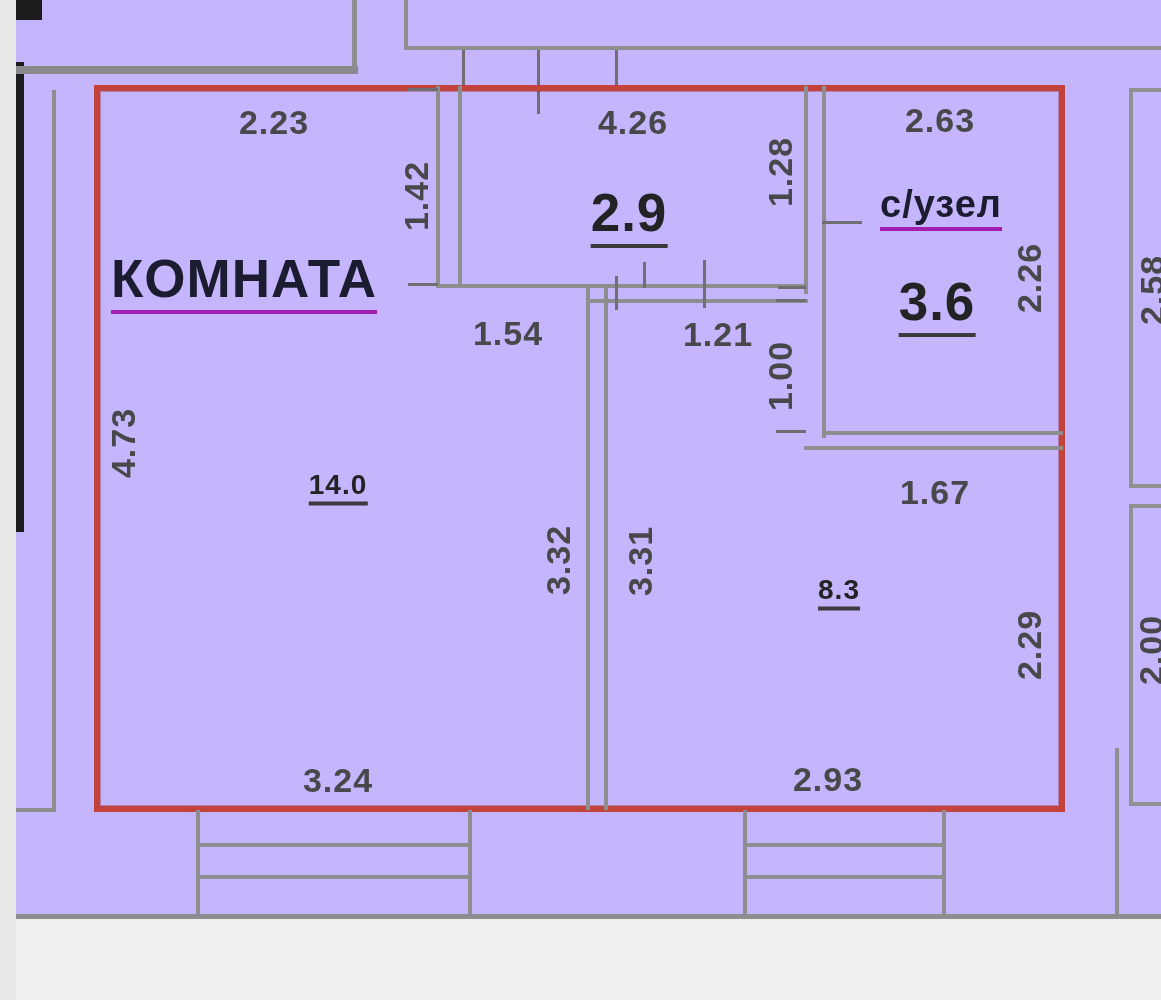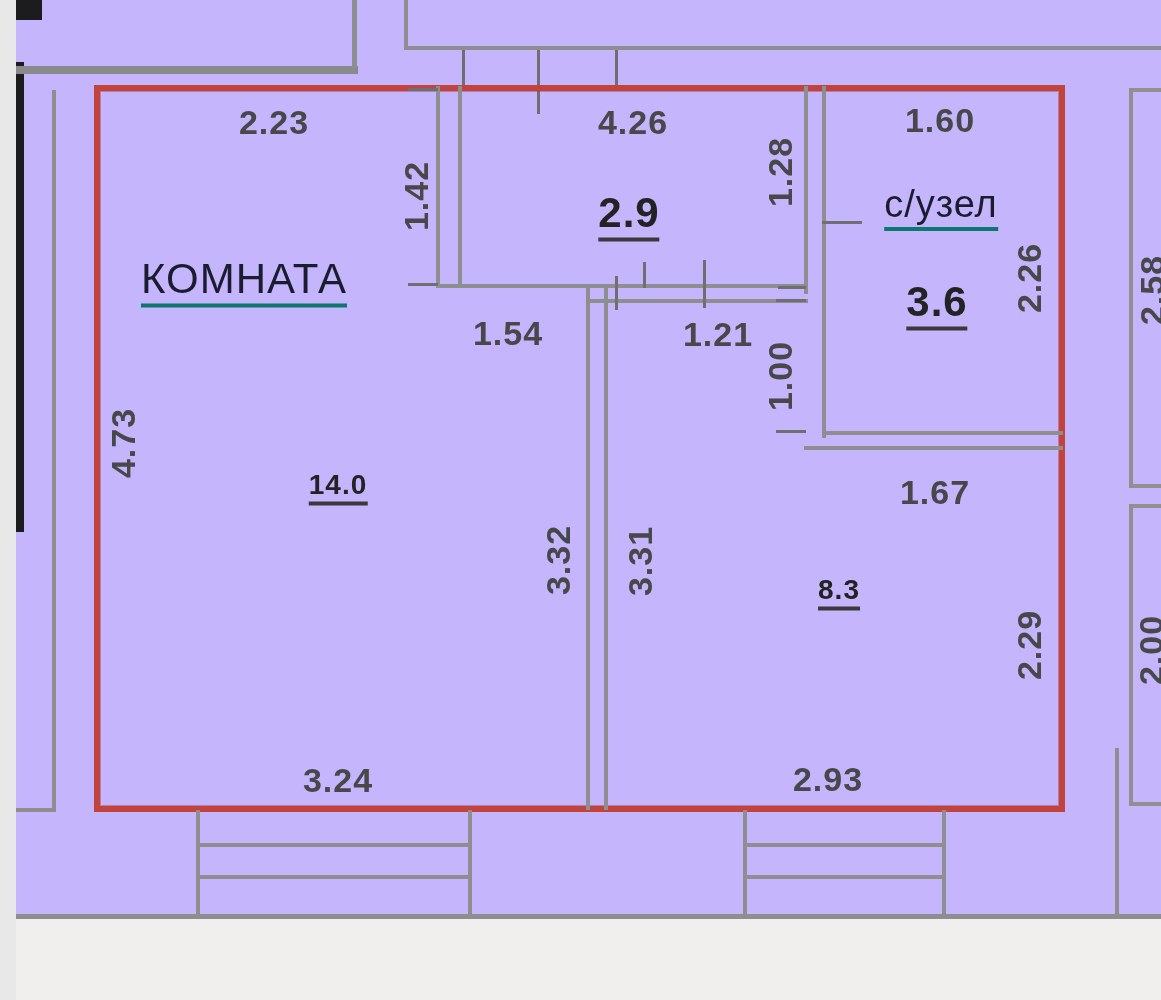--- a/index.html
+++ b/index.html
@@ -23,28 +23,28 @@
   }
   .strip-bottom{position:absolute;left:0;top:919px;width:1161px;height:81px;background:#f0efed;}
   
   .lbl{
     position:absolute;transform:translate(-50%,-50%);
     white-space:nowrap;color:#48484a;font-size:34px;font-weight:700;
     letter-spacing:1px;
   }
   .lbl.v{transform:translate(-50%,-50%) rotate(-90deg);}
   .name{
-    color:#1c1c30;font-weight:400;
-    border-bottom:4px solid #0f766e;padding-bottom:1px;
+    color:#1c1c30;font-weight:700;
+    border-bottom:4px solid #a21caf;padding-bottom:1px;
   }
   .area{
     color:#232325;font-weight:700;
     border-bottom:4px solid #3a3a3c;padding-bottom:1px;
   } .fs38{font-size:38px;} .fs40{font-size:40px;}
-  .fs42{font-size:42px;text-align:right;} .fs44{font-size:28px;}
+  .fs42{font-size:53px;text-align:right;} .fs44{font-size:28px;}
 </style>
 </head>
 <body>
 
 <div class="stage">
  <div class="blurwrap">
 
   <div class="strip-bottom"></div>
 
   <div class="blk" style="left:0;top:0;width:26px;height:20px"></div>
@@ -94,21 +94,21 @@
   <div class="w" style="left:452px;top:810px;width:4px;height:106px"></div>
   <div class="w" style="left:180px;top:843px;width:276px;height:4px"></div>
   <div class="w" style="left:180px;top:875px;width:276px;height:4px"></div>
   <div class="w" style="left:727px;top:810px;width:4px;height:106px"></div>
   <div class="w" style="left:926px;top:810px;width:4px;height:106px"></div>
   <div class="w" style="left:727px;top:843px;width:203px;height:4px"></div>
   <div class="w" style="left:727px;top:875px;width:203px;height:4px"></div>
 
   <div class="lbl" style="left:258px;top:122px">2.23</div>
   <div class="lbl" style="left:617px;top:122px">4.26</div>
-  <div class="lbl" style="left:924px;top:120px">1.60</div>
+  <div class="lbl" style="left:924px;top:120px">2.63</div>
   <div class="lbl v" style="left:400px;top:196px">1.42</div>
   <div class="lbl v" style="left:764px;top:172px">1.28</div>
   <div class="lbl v" style="left:1013px;top:278px">2.26</div>
   <div class="lbl v" style="left:1136px;top:290px">2.58</div>
   <div class="lbl v" style="left:107px;top:443px">4.73</div>
   <div class="lbl" style="left:492px;top:333px">1.54</div>
   <div class="lbl" style="left:702px;top:334px">1.21</div>
   <div class="lbl v" style="left:764px;top:376px">1.00</div>
   <div class="lbl" style="left:919px;top:492px">1.67</div>
   <div class="lbl v" style="left:542px;top:560px">3.32</div>

